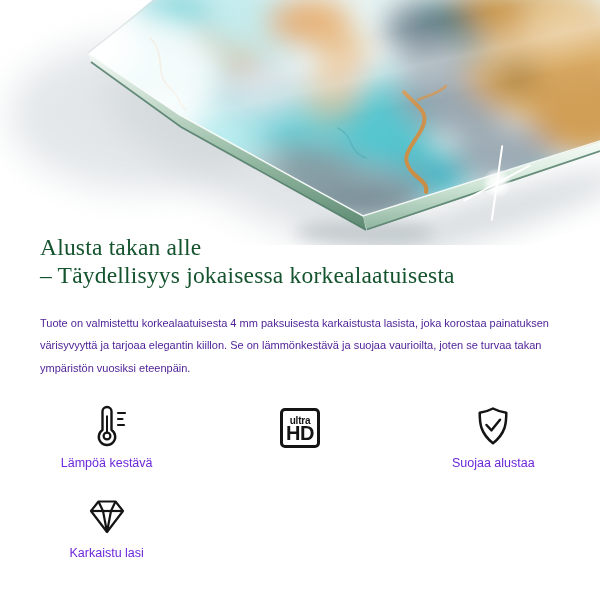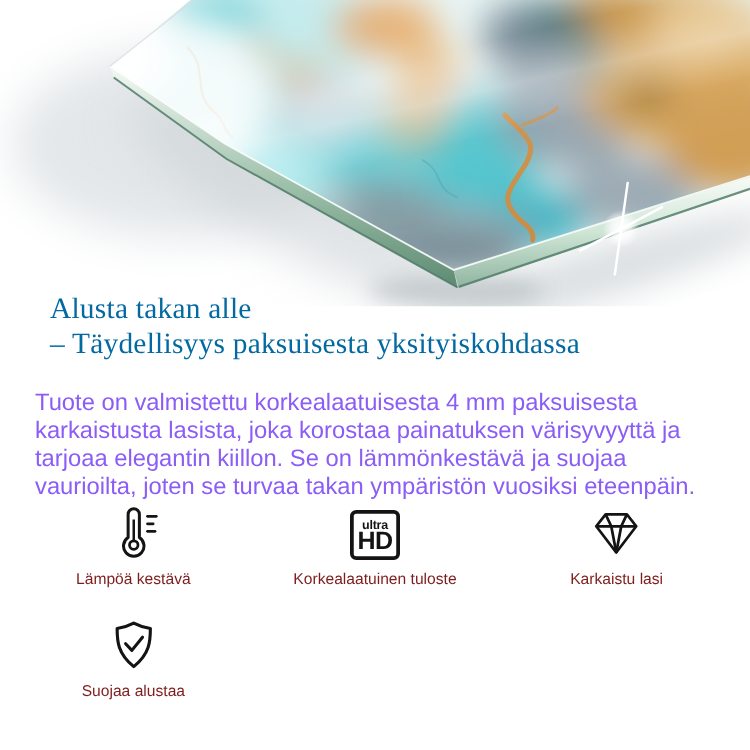--- a/index.html
+++ b/index.html
@@ -8,34 +8,34 @@
     background:#ffffff;
     font-family:"Liberation Sans","DejaVu Sans",sans-serif;
     -webkit-font-smoothing:antialiased;
   }
   .hero { position:absolute; left:0; top:0; width:600px; height:245px; }
 
   .heading {
     position:absolute; left:40px; top:233px; width:540px;
     font-family:"Liberation Serif","DejaVu Serif",serif;
     font-size:23.5px; line-height:28px; font-weight:400;
-    color:#0369a1; letter-spacing:0.2px;
+    color:#14532d; letter-spacing:0.2px;
   }
   .body-text {
-    position:absolute; left:28px; top:312px; width:530px;
-    font-size:19px; line-height:22.4px; color:#8b5cf6;
+    position:absolute; left:40px; top:312px; width:530px;
+    font-size:11px; line-height:22.4px; color:#4c1d95;
     hyphens:manual;
   }
   .features {
     position:absolute; left:10px; top:402px; width:580px;
     display:grid; grid-template-columns:repeat(3,1fr); row-gap:22px;
   }
   .feature { display:flex; flex-direction:column; align-items:center; }
   .icon-box { height:46px; display:flex; align-items:flex-end; justify-content:flex-end; }
-  .feature-label { margin-top:8px; font-size:12.5px; color:#7f1d1d; white-space:nowrap; }
+  .feature-label { margin-top:8px; font-size:12.5px; color:#6d28d9; white-space:nowrap; }
 
   .hd-box {
     width:34px; height:34px; border:3px solid #141414; border-radius:5px;
     display:flex; flex-direction:column; align-items:center; justify-content:center;
     color:#141414;
   }
   .hd-top { font-size:10px; font-weight:700; line-height:10px; letter-spacing:-0.2px; }
   .hd-bottom { font-size:20px; font-weight:700; line-height:15px; letter-spacing:-0.5px; }
 </style>
 </head>
@@ -156,21 +156,21 @@
     <g stroke="#ffffff" stroke-linecap="round">
       <line x1="497" y1="146" x2="497" y2="220" stroke-width="2" transform="rotate(8 497 183)"></line>
       <line x1="460" y1="183" x2="534" y2="183" stroke-width="2" transform="rotate(-28 497 183)"></line>
     </g>
   </g>
 </svg>
 </div>
 
 <h1 class="heading" style="margin:0;">
   <div>Alusta takan alle</div>
-  <div>– Täydellisyys paksuisesta yksityiskohdassa</div>
+  <div>– Täydellisyys jokaisessa korkealaatuisesta</div>
 </h1>
 
 <p class="body-text" style="margin:0;">Tuote on valmistettu korkealaatuisesta 4 mm paksuisesta karkaistusta lasista, joka korostaa paina­tuksen värisyvyyttä ja tarjoaa elegantin kiillon. Se on lämmönkestävä ja suojaa vaurioilta, joten se turvaa takan ympäristön vuosiksi eteenpäin.</p>
 
 <section class="features">
 
   <div class="feature">
     <div class="icon-box">
       <svg width="44" height="44" viewBox="0 0 44 44" fill="none">
         <path d="M17.5 26 V7.5 a4.5 4.5 0 0 1 9 0 V26 a8.2 8.2 0 1 1 -9 0 Z" stroke="#141414" stroke-width="2.4" stroke-linejoin="round"></path>
@@ -186,42 +186,41 @@
     <div class="feature-label">Lämpöä kestävä</div>
   </div>
 
   <div class="feature">
     <div class="icon-box">
       <div class="hd-box">
         <div class="hd-top">ultra</div>
         <div class="hd-bottom">HD</div>
       </div>
     </div>
-    <div class="feature-label">Korkealaatuinen tuloste</div>
+  </div>
+
+  <div class="feature">
+    <div class="icon-box">
+      <svg width="44" height="44" viewBox="0 0 44 44" fill="none">
+        <path d="M22 4.5 C26 6.6 30.8 8.1 35.3 8.8 C35.3 19 34.8 29 22 39.3 C9.2 29 8.7 19 8.7 8.8 C13.2 8.1 18 6.6 22 4.5 Z" stroke="#141414" stroke-width="2.5" stroke-linejoin="round"></path>
+        <path d="M15.5 21 L20.5 26.3 L29 15.8" stroke="#141414" stroke-width="2.5" stroke-linecap="round" stroke-linejoin="round"></path>
+      </svg>
+    </div>
+    <div class="feature-label">Suojaa alustaa</div>
   </div>
 
   <div class="feature">
     <div class="icon-box">
       <svg width="44" height="44" viewBox="0 0 44 44" fill="none">
         <g stroke="#141414" stroke-width="2.2" stroke-linejoin="round">
           <path d="M6 17 L13.5 7.5 H30.5 L38 17 L22 38 Z"></path>
           <path d="M6 17 H38"></path>
           <path d="M13.5 7.5 L18 17 L22 38"></path>
           <path d="M30.5 7.5 L26 17 L22 38"></path>
         </g>
       </svg>
     </div>
     <div class="feature-label">Karkaistu lasi</div>
   </div>
 
-  <div class="feature">
-    <div class="icon-box">
-      <svg width="44" height="44" viewBox="0 0 44 44" fill="none">
-        <path d="M22 4.5 C26 6.6 30.8 8.1 35.3 8.8 C35.3 19 34.8 29 22 39.3 C9.2 29 8.7 19 8.7 8.8 C13.2 8.1 18 6.6 22 4.5 Z" stroke="#141414" stroke-width="2.5" stroke-linejoin="round"></path>
-        <path d="M15.5 21 L20.5 26.3 L29 15.8" stroke="#141414" stroke-width="2.5" stroke-linecap="round" stroke-linejoin="round"></path>
-      </svg>
-    </div>
-    <div class="feature-label">Suojaa alustaa</div>
-  </div>
-
 
 
 </section>
 
 </body></html>

